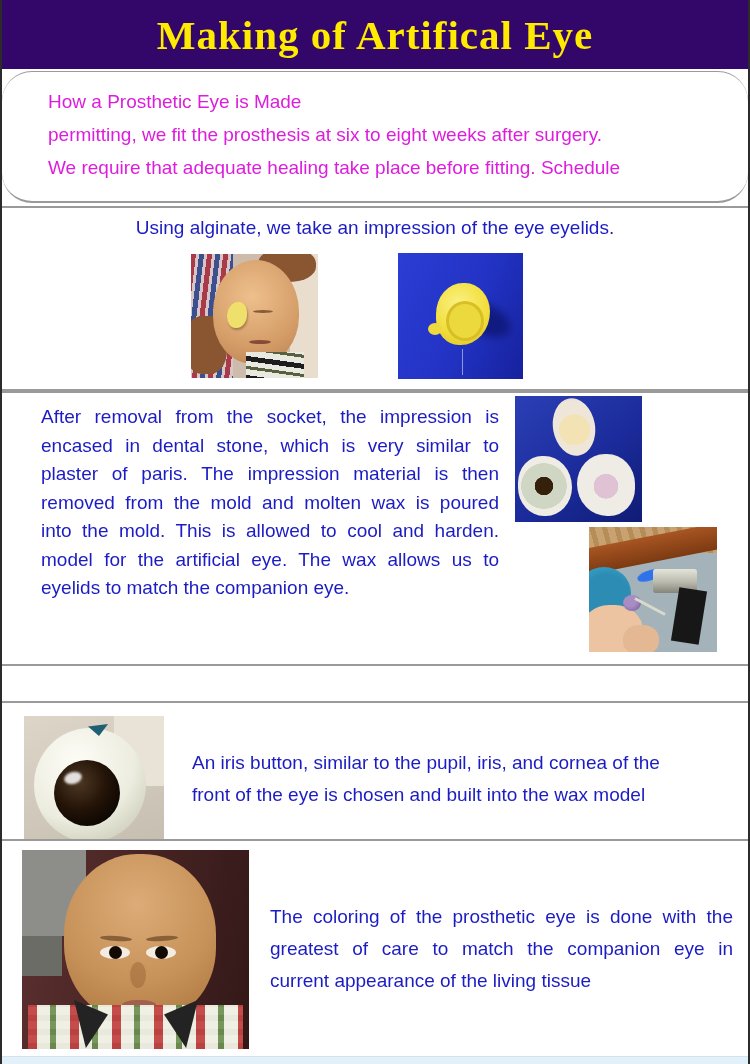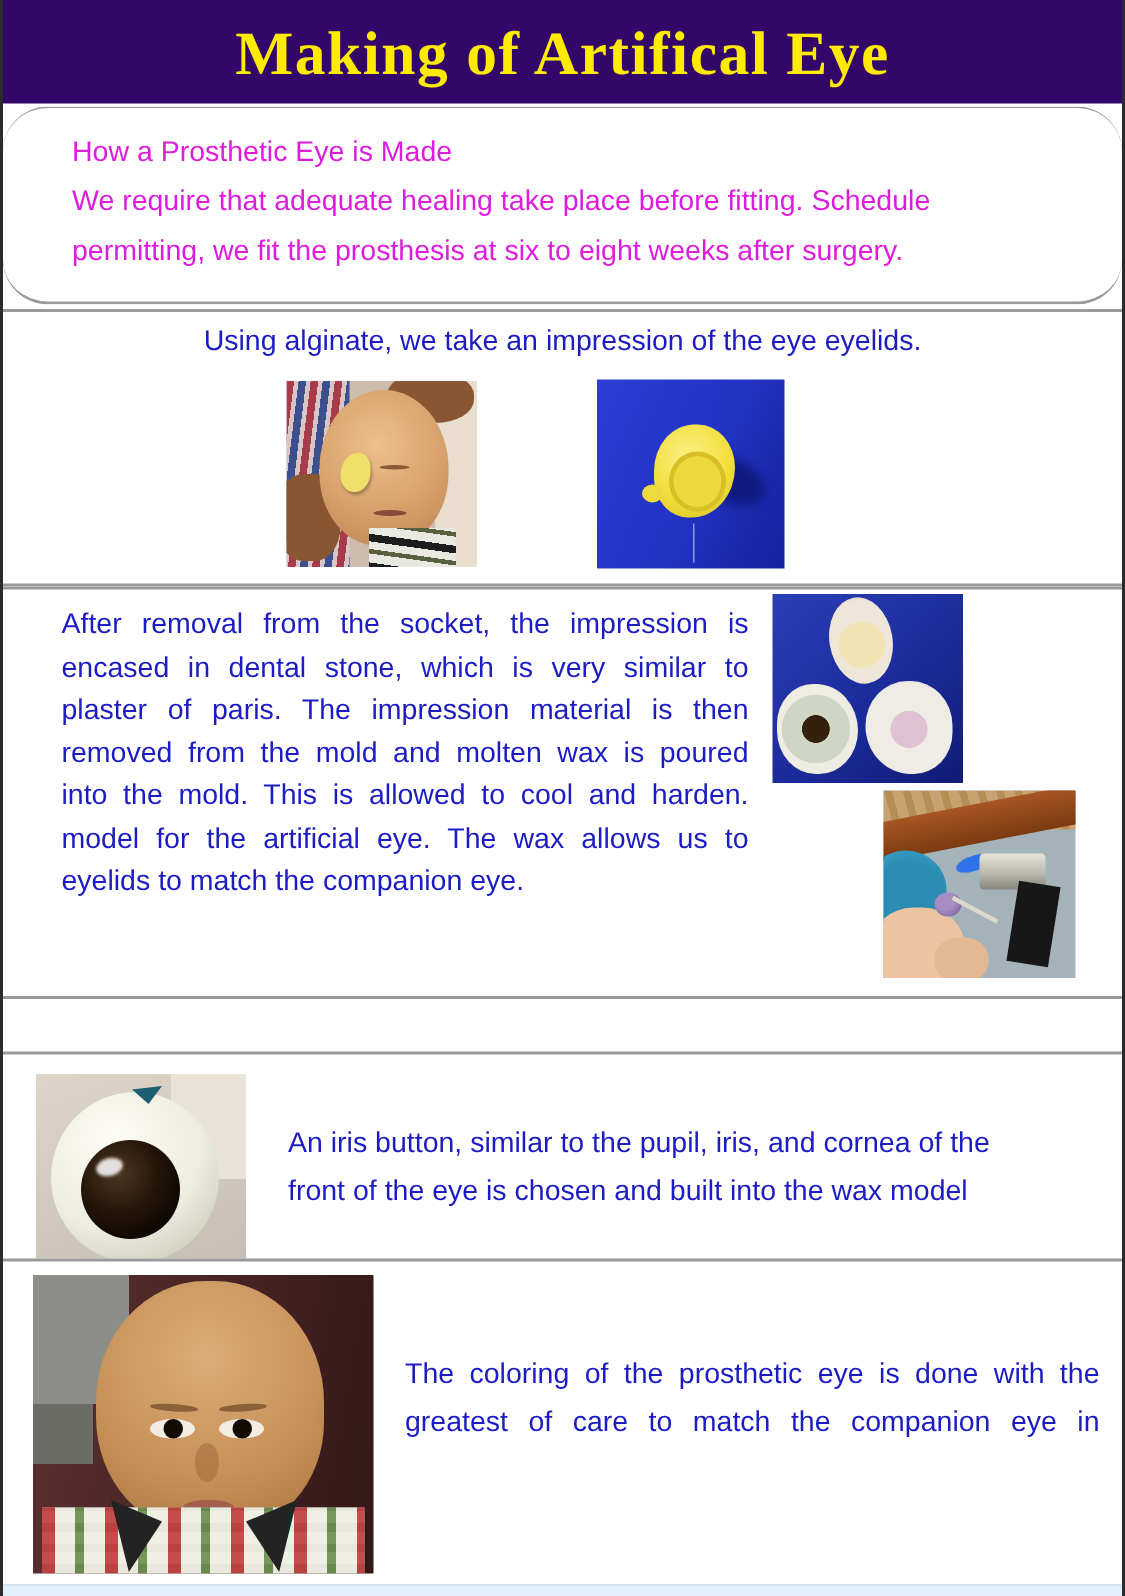--- a/index.html
+++ b/index.html
@@ -112,22 +112,22 @@
 
 <div class="page">
 
   <div class="header">
     <div class="title">Making of Artifical Eye</div>
   </div>
 
   <div class="sect s1">
     <div class="intro-text magenta t19">
       <div>How a Prosthetic Eye is Made</div>
+      <div>permitting, we fit the prosthesis at six to eight weeks after surgery.</div>
       <div>We require that adequate healing take place before fitting. Schedule</div>
-      <div>permitting, we fit the prosthesis at six to eight weeks after surgery.</div>
     </div>
   </div>
 
   <div class="sect s2">
     <div class="s2-caption blue t19">Using alginate, we take an impression of the eye eyelids.</div>
 
     <div class="photo p1">
       <div class="abs plaid"></div>
       <div class="abs pillow"></div>
       <div class="abs hand-top"></div>
@@ -208,18 +208,19 @@
         </div>
       <div class="abs nose"></div>
       <div class="abs lips"></div>
       <div class="abs shirt"></div>
       <div class="abs collar-l"></div>
       <div class="abs collar-r"></div>
     </div>
     <div class="coloring-text blue t19">
       <div class="jline">The coloring of the prosthetic eye is done with the</div>
       <div class="jline">greatest of care to match the companion eye in</div>
+      <div class="lline">current appearance of the living tissue</div>
     </div>
   </div>
 
   <div class="bottom-strip"></div>
 
 </div>
 
 </body></html>

